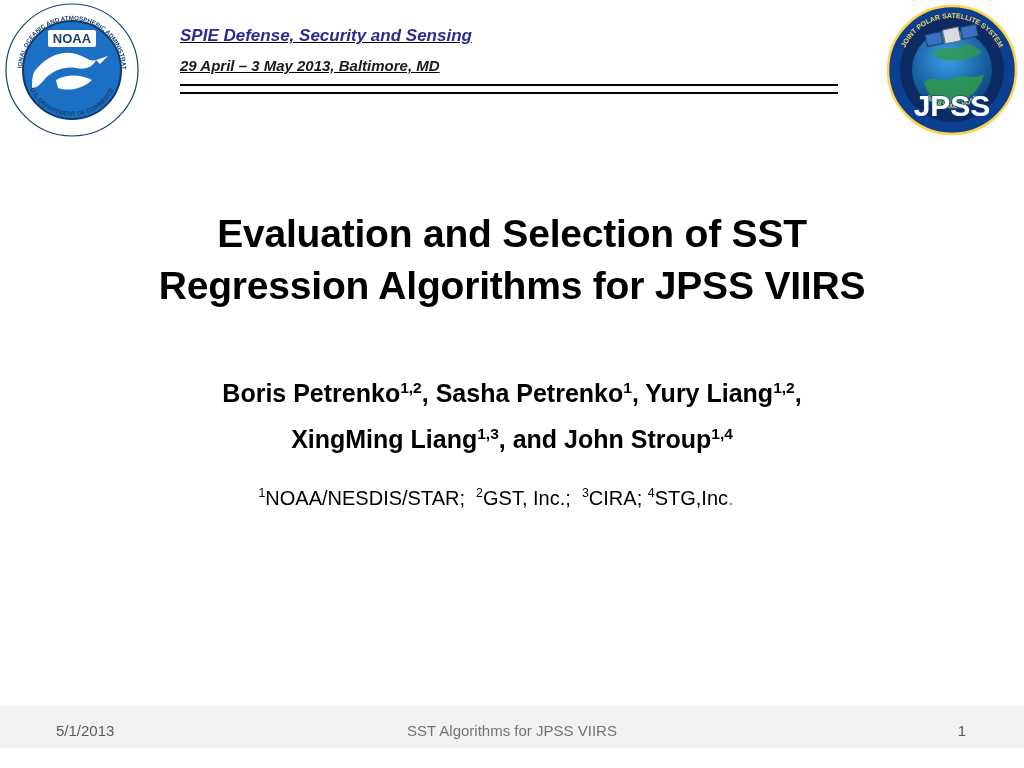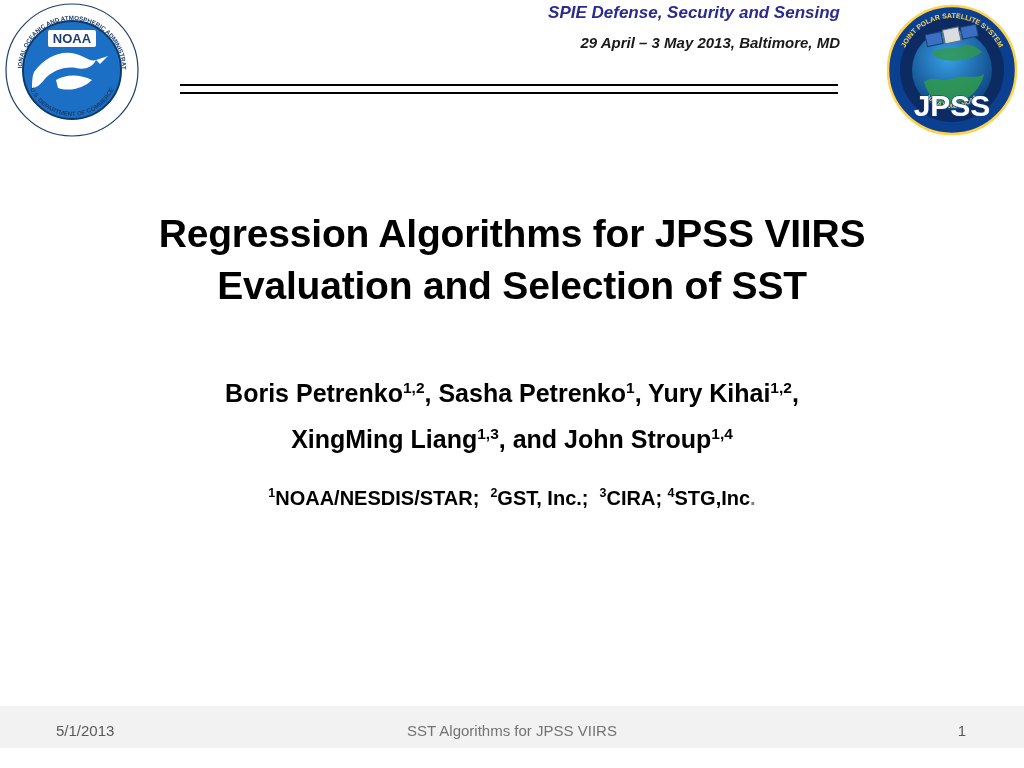--- a/index.html
+++ b/index.html
@@ -17,23 +17,24 @@
     position: relative;
     width: 1024px;
     height: 768px;
     background: #ffffff;
   }
 
   
   .header-conf {
     position: absolute;
     left: 180px;
-    top: 2px;
+    top: 25px;
     width: 660px;
-    text-align: right;
+    text-align: left;
+    text-decoration: underline;
   }
   .conf-line1 {
     font-style: italic;
     font-weight: bold;
     font-size: 17px;
     color: #2b2b8f;
     line-height: 22px;
   }
   .conf-line2 {
     font-style: italic;
@@ -99,26 +100,26 @@
     text-align: center;
   }
   .authors-block .a-line {
     font-size: 25px;
     font-weight: bold;
     color: #000000;
     line-height: 46px;
   }
   .affil-line {
     position: absolute;
-    left: 92px;
+    left: 76px;
     top: 484px;
     width: 840px;
     text-align: center;
     font-size: 20px;
-    font-weight: bold;
+    font-weight: normal;
     color: #000000;
     line-height: 28px;
   }
   .affil-line .dot { color: #7f7f7f; }
   sup {
     font-size: 0.62em;
     vertical-align: super;
     line-height: 0;
   }
 
@@ -219,27 +220,27 @@
         <textPath href="#jpssTopArc" startOffset="50%" text-anchor="middle">JOINT POLAR SATELLITE SYSTEM</textPath>
       </text>
       <text font-family="Liberation Sans, sans-serif" font-size="6" font-weight="bold" fill="#ffd24d">
         <textPath href="#jpssBotArc" startOffset="50%" text-anchor="middle">NASA \u00b7 NOAA</textPath>
       </text>
       <text x="68" y="112" text-anchor="middle" font-family="Liberation Sans, sans-serif" font-size="30" font-weight="bold" fill="#ffffff" stroke="#0b3f8f" stroke-width="1.2" paint-order="stroke">JPSS</text>
     </svg>
   </div>
 
   <div class="title-block">
+    <div class="t-line">Evaluation and Selection of SST</div>
     <div class="t-line">Regression Algorithms for JPSS VIIRS</div>
-    <div class="t-line">Evaluation and Selection of SST</div>
   </div>
 
   <div class="authors-block">
     <div class="a-line">
-      <span>Boris Petrenko</span><sup>1,2</sup><span>, </span><span>Sasha Petrenko</span><sup>1</sup><span>, </span><span>Yury Kihai</span><sup>1,2</sup><span>,</span>
+      <span>Boris Petrenko</span><sup>1,2</sup><span>, </span><span>Sasha Petrenko</span><sup>1</sup><span>, </span><span>Yury Liang</span><sup>1,2</sup><span>,</span>
     </div>
     <div class="a-line">
       <span>XingMing Liang</span><sup>1,3</sup><span>, and </span><span>John Stroup</span><sup>1,4</sup>
     </div>
   </div>
 
   <div class="affil-line">
     <sup>1</sup><span>NOAA/NESDIS/STAR;&nbsp; </span><sup>2</sup><span>GST, Inc.;&nbsp; </span><sup>3</sup><span>CIRA; </span><sup>4</sup><span>STG,Inc</span><span class="dot">.</span>
   </div>
 

